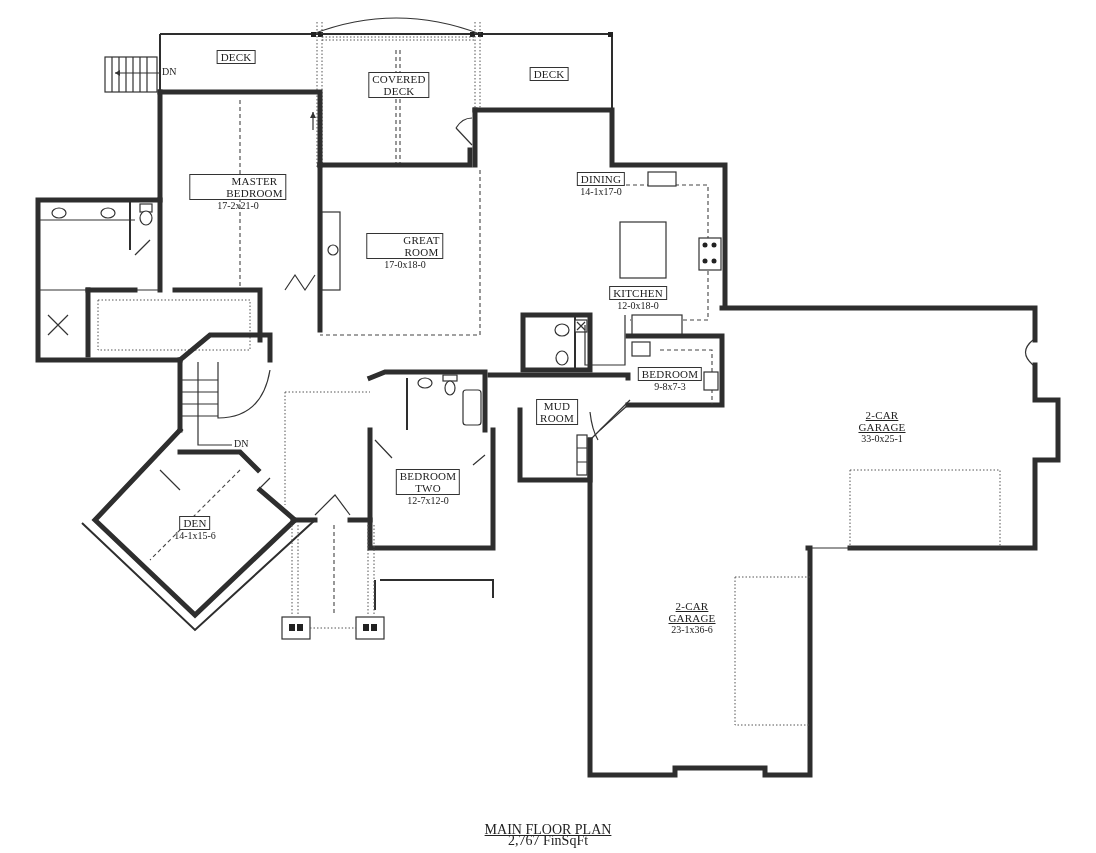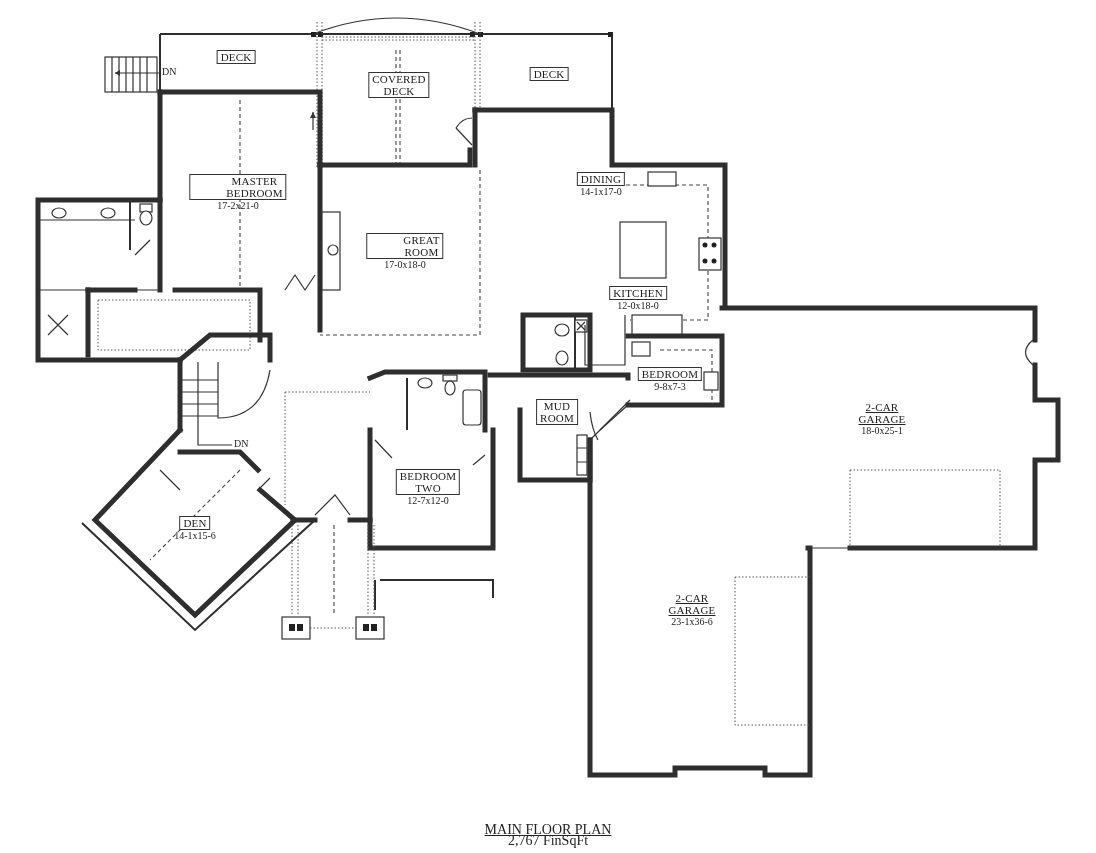--- a/index.html
+++ b/index.html
@@ -6,21 +6,21 @@
   body { width: 1096px; height: 853px; position: relative; overflow: hidden; font-family: "Liberation Serif", "DejaVu Serif", serif; color: #222; }
   #plan { position: absolute; left: 0; top: 0; width: 1096px; height: 853px; }
   .wall { fill: none; stroke: #2e2e2e; stroke-width: 5; stroke-linejoin: miter; stroke-linecap: square; }
   .wall-thin { fill: none; stroke: #2e2e2e; stroke-width: 2; }
   .line { fill: none; stroke: #333; stroke-width: 1.2; }
   .dash { fill: none; stroke: #444; stroke-width: 1.1; stroke-dasharray: 4 3; }
   .dot { fill: none; stroke: #555; stroke-width: 1; stroke-dasharray: 1.5 2; }
   .fixture { fill: #fff; stroke: #333; stroke-width: 1.2; }
   .label { position: absolute; text-align: center; font-size: 11px; line-height: 12px; white-space: nowrap; transform: translateX(-50%); }
   .label .name { display: inline-block; border: 1px solid #333; padding: 0 3px; background: #fff; letter-spacing: 0.2px; font-family: Liberation Serif, serif; }
-  .label .name.plain { border: none; text-decoration: underline; padding: 0; background: transparent; }
+  .label .name.plain { border: none; text-decoration: underline; padding: 0; background: transparent; margin-top: 8px; }
   .label .dims { display: block; font-size: 10px; }
   .small { position: absolute; font-size: 10px; }
   .title { position: absolute; left: 548px; top: 824px; transform: translateX(-50%); text-align: center; font-size: 14px; line-height: 11px; }
   .title .t1 { text-decoration: underline; display: block; }
 </style>
 </head>
 <body>
 
 <svg id="plan" viewBox="0 0 1096 853" xmlns="http://www.w3.org/2000/svg">
 
@@ -215,21 +215,21 @@
 TWO</span>
   <span class="dims">12-7x12-0</span>
 </div>
 <div class="label" style="left:195px; top:516px;">
   <span class="name">DEN</span>
   <span class="dims">14-1x15-6</span>
 </div>
 <div class="label" style="left:882px; top:401px;">
   <span class="name plain" style="white-space:pre-line;">2-CAR
 GARAGE</span>
-  <span class="dims">18-0x25-1</span>
+  <span class="dims">33-0x25-1</span>
 </div>
 <div class="label" style="left:692px; top:592px;">
   <span class="name plain" style="white-space:pre-line;">2-CAR
 GARAGE</span>
   <span class="dims">23-1x36-6</span>
 </div>
 
 <span class="small" style="left:162px; top:66px;">DN</span>
 <span class="small" style="left:234px; top:438px;">DN</span>
 

